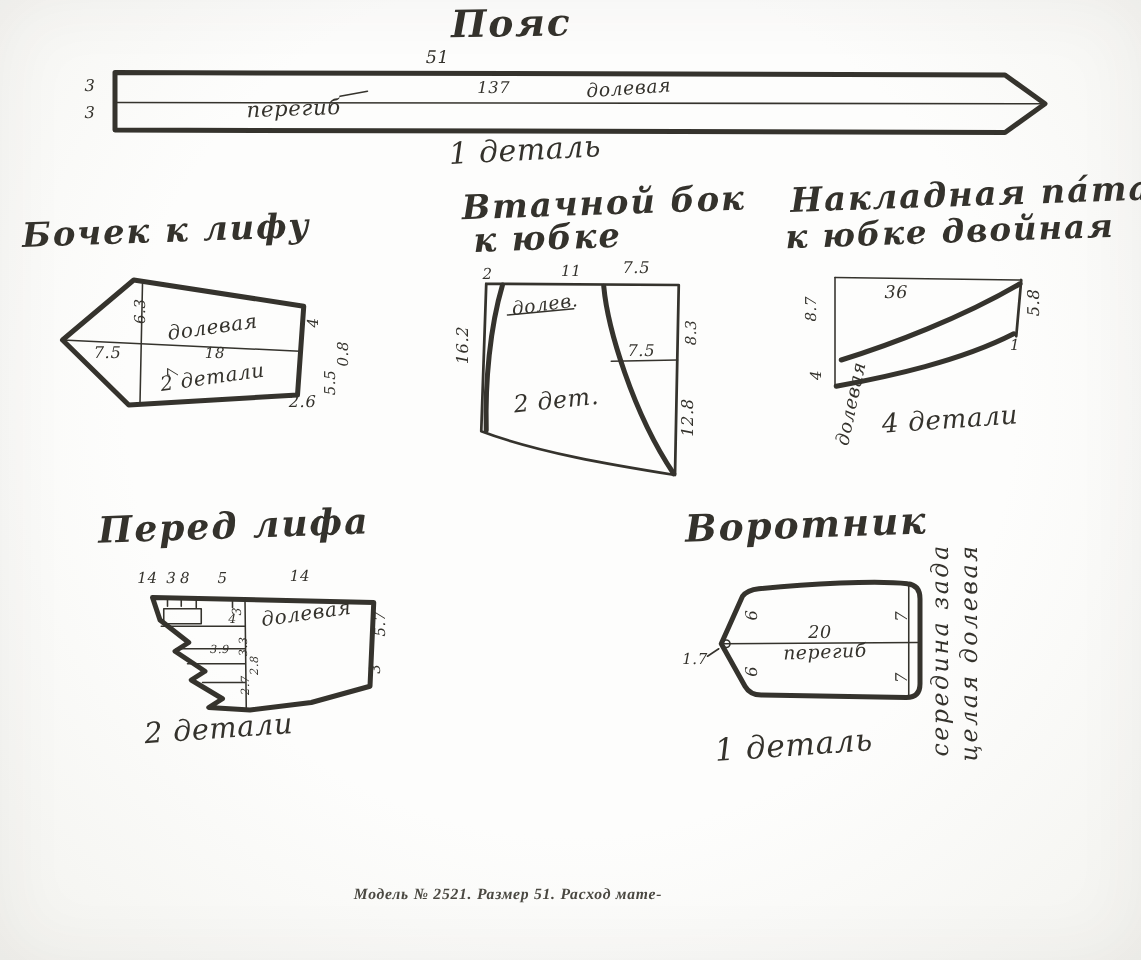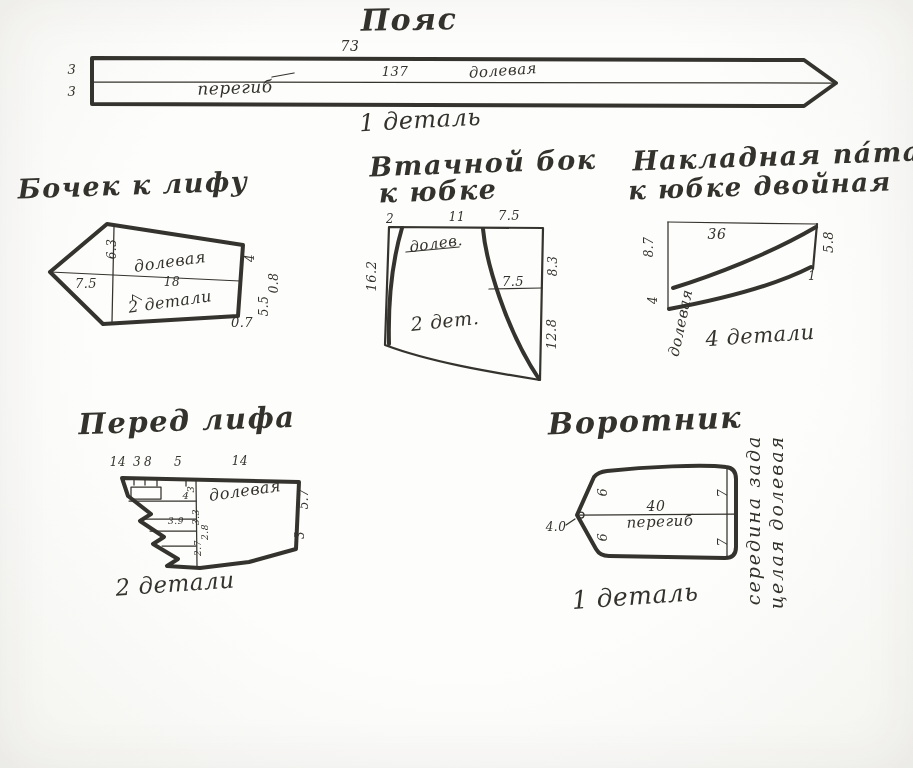--- a/index.html
+++ b/index.html
@@ -69,39 +69,39 @@
     <path class="thin" d="M134,478 L134,485 M145,478 L145,485 M157,479 L157,486 M186,479 L186,486"></path>
 
     <path class="thick" d="M577,515 L594,477 Q598,472 607,471 C645,467 703,464 726,467 Q736,468 736,479 L736,547 Q736,558 725,558 L609,556 Q600,556 596,549 Z"></path>
     <path class="thin" d="M578,515 L734,514"></path>
     <circle class="thin" cx="581" cy="515" r="3"></circle>
     <path class="thin" d="M727,469 L727,556"></path>
     <path class="thin" d="M566,525 L575,519"></path>
   </svg>
 
   <span class="lb ttl fz30" style="left:409px;top:20px;--r:-1deg">Пояс</span>
-  <span class="lb fz14" style="left:350px;top:46px">73</span>
+  <span class="lb fz14" style="left:350px;top:46px">51</span>
   <span class="lb fz13" style="left:72px;top:69px">3</span>
   <span class="lb fz13" style="left:72px;top:91px">3</span>
   <span class="lb fz17" style="left:235px;top:88px;--r:-2deg">перегиб</span>
   <span class="lb fz13" style="left:395px;top:71px">137</span>
   <span class="lb fz15" style="left:503px;top:71px;--r:-4deg">долевая</span>
   <span class="lb fz24" style="left:420px;top:120px;--r:-3deg">1 деталь</span>
 
   <span class="lb ttl fz27" style="left:133px;top:185px;--r:-2deg">Бочек к лифу</span>
   <span class="lb fz12" style="left:112px;top:249px;--r:-90deg">6.3</span>
   <span class="lb fz16" style="left:170px;top:262px;--r:-8deg">долевая</span>
   <span class="lb fz13" style="left:86px;top:283px">7.5</span>
   <span class="lb fz12" style="left:172px;top:282px">18</span>
   <span class="lb fz12" style="left:138px;top:298px;--r:-90deg">7</span>
   <span class="lb fz16" style="left:170px;top:302px;--r:-8deg">2 детали</span>
   <span class="lb fz12" style="left:250px;top:258px;--r:-90deg">4</span>
   <span class="lb fz12" style="left:274px;top:283px;--r:-90deg">0.8</span>
   <span class="lb fz12" style="left:264px;top:306px;--r:-90deg">5.5</span>
-  <span class="lb fz13" style="left:242px;top:322px">0.7</span>
+  <span class="lb fz13" style="left:242px;top:322px">2.6</span>
 
   <span class="lb ttl fz27" style="left:483px;top:163px;--r:-2deg">Втачной бок</span>
   <span class="lb ttl fz27" style="left:438px;top:191px;--r:-2deg">к юбке</span>
   <span class="lb fz12" style="left:390px;top:219px">2</span>
   <span class="lb fz12" style="left:457px;top:217px">11</span>
   <span class="lb fz13" style="left:509px;top:215px">7.5</span>
   <span class="lb fz13" style="left:371px;top:276px;--r:-90deg">16.2</span>
   <span class="lb fz15" style="left:436px;top:244px;--r:-8deg">долев.</span>
   <span class="lb fz13" style="left:513px;top:281px">7.5</span>
   <span class="lb fz12" style="left:553px;top:266px;--r:-90deg">8.3</span>
@@ -129,25 +129,26 @@
   <span class="lb fz10" style="left:186px;top:496px">4</span>
   <span class="lb fz9" style="left:196px;top:517px;--r:-90deg">3.3</span>
   <span class="lb fz9" style="left:176px;top:521px">3.9</span>
   <span class="lb fz9" style="left:205px;top:532px;--r:-90deg">2.8</span>
   <span class="lb fz9" style="left:198px;top:548px;--r:-90deg">2.7</span>
   <span class="lb fz12" style="left:304px;top:499px;--r:-90deg">5.7</span>
   <span class="lb fz12" style="left:300px;top:535px;--r:-90deg">3</span>
   <span class="lb fz23" style="left:175px;top:584px;--r:-4deg">2 детали</span>
 
   <span class="lb ttl fz30" style="left:645px;top:421px;--r:-2deg">Воротник</span>
-  <span class="lb fz12" style="left:556px;top:527px">4.0</span>
+  <span class="lb fz12" style="left:556px;top:527px">1.7</span>
   <span class="lb fz13" style="left:602px;top:492px;--r:-90deg">6</span>
   <span class="lb fz13" style="left:602px;top:537px;--r:-90deg">6</span>
-  <span class="lb fz14" style="left:656px;top:506px">40</span>
+  <span class="lb fz14" style="left:656px;top:506px">20</span>
   <span class="lb fz15" style="left:660px;top:522px;--r:-2deg">перегиб</span>
   <span class="lb fz13" style="left:722px;top:493px;--r:-90deg">7</span>
   <span class="lb fz13" style="left:722px;top:542px;--r:-90deg">7</span>
   <span class="lb fz19 side" style="left:753px;top:520px;--r:-90deg">середина зада</span>
   <span class="lb fz19 side" style="left:776px;top:522px;--r:-90deg">целая долевая</span>
   <span class="lb fz25" style="left:635px;top:596px;--r:-4deg">1 деталь</span>
 
+  <div class="cap" style="left:283px;top:708px">Модель № 2521. Размер 51. Расход мате-</div>
 
 </div>
 
 </body></html>

